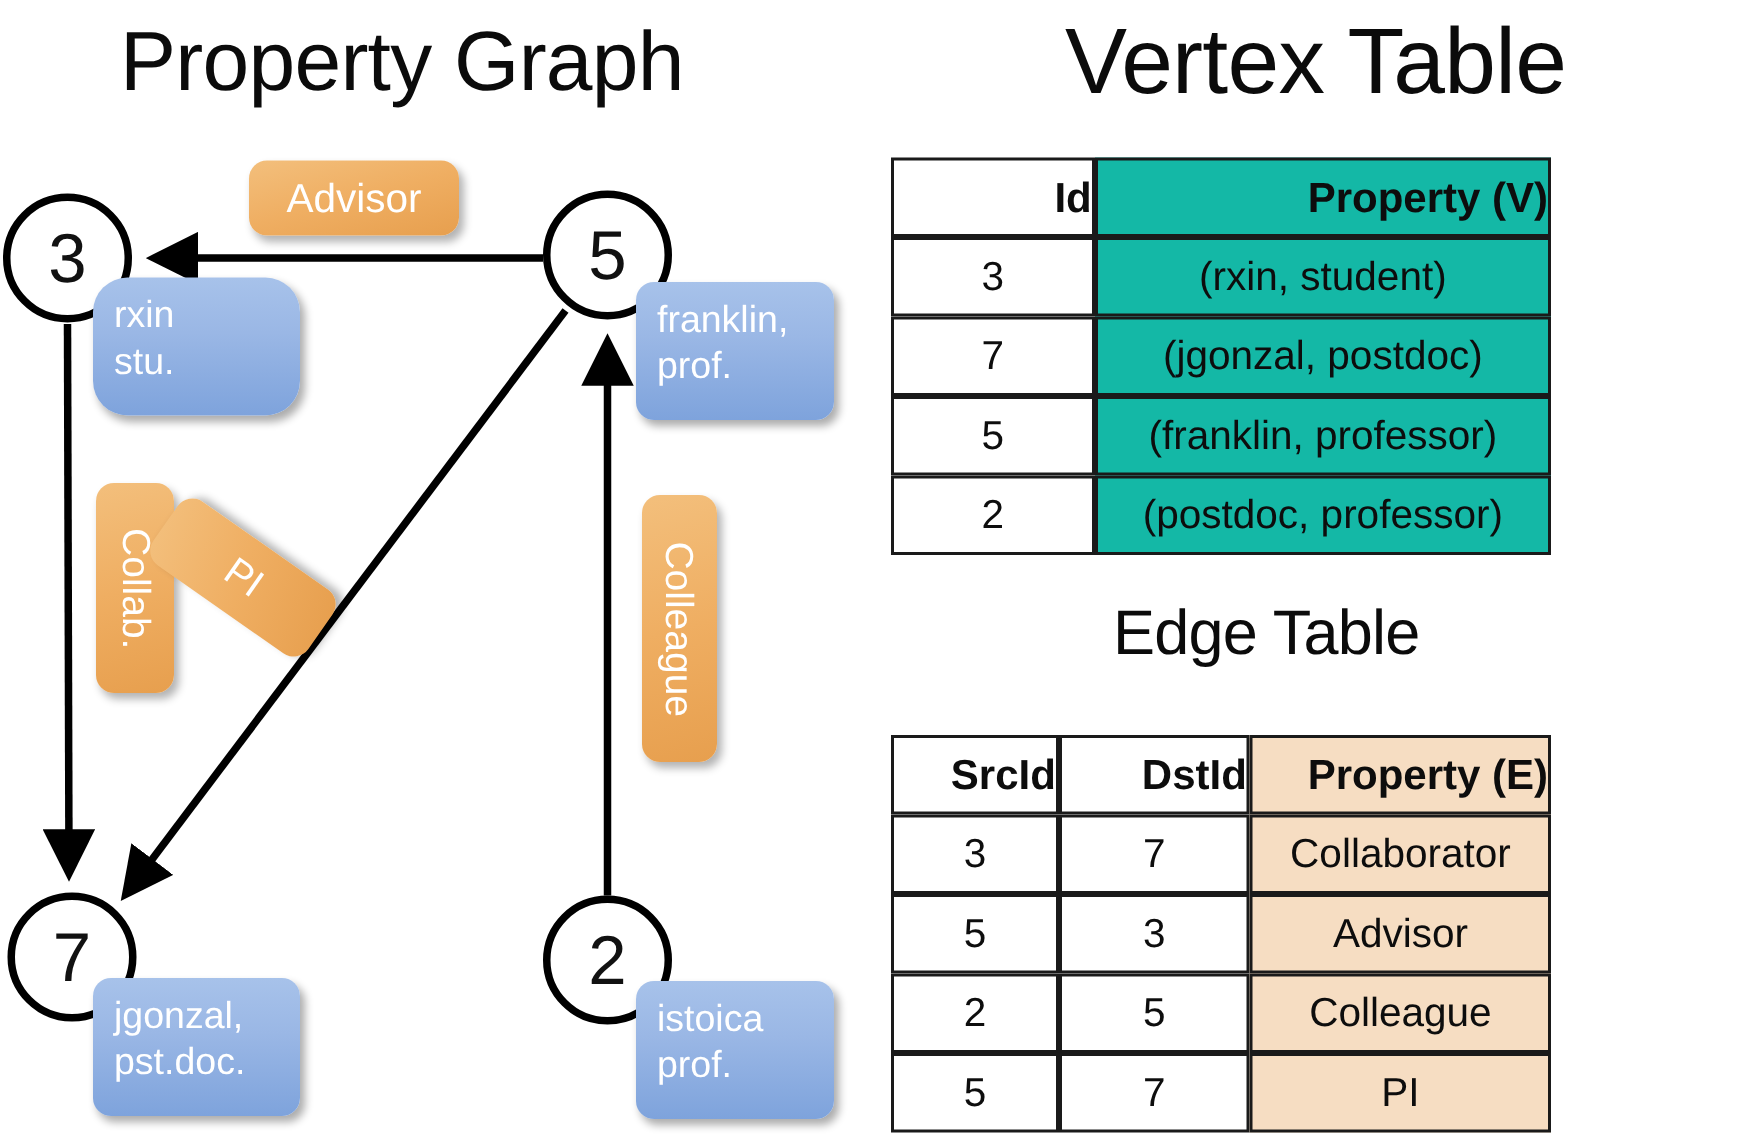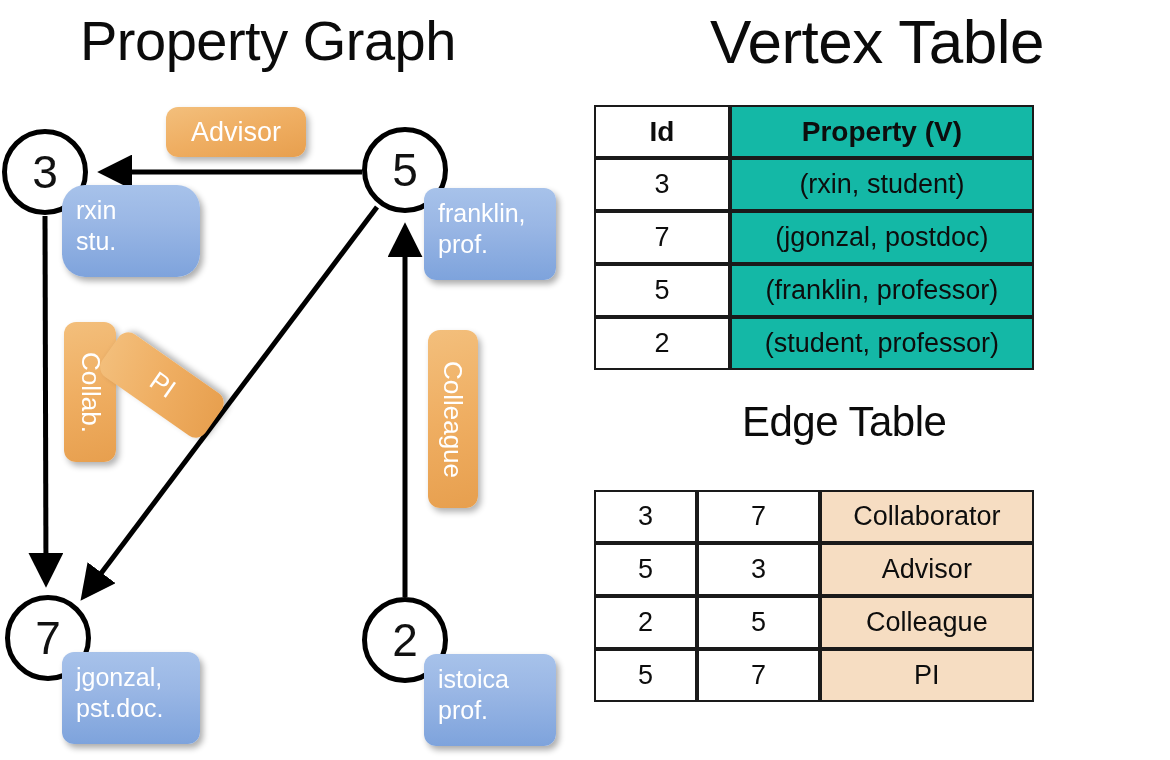--- a/index.html
+++ b/index.html
@@ -107,21 +107,21 @@
   table.dtable td{
     border:2px solid #1a1a1a;
     text-align:center;
     vertical-align:middle;
     color:#0d0d0d;
     font-size:27px;
     font-weight:300;
     padding:0;
     box-sizing:border-box;
   }
-  table.dtable td.hdr{font-weight:700;font-size:28px;}
+  table.dtable td.hdr{font-weight:700;font-size:28px;text-align:right;}
   td.sep{border-left:5px double #1a1a1a;}
 
   #vertex-table{left:594px;top:105px;}
   #vertex-table td{height:53px;}
   #vertex-table td.colA{width:186px;background:#ffffff;}
   #vertex-table td.colB{width:388px;background:#14b8a6;}
 
   #edge-table{left:594px;top:490px;}
   #edge-table td{height:53px;}
   #edge-table td.colA{width:148px;background:#ffffff;}
@@ -209,27 +209,32 @@
       <tr>
         <td class="colA">7</td>
         <td class="colB sep">(jgonzal, postdoc)</td>
       </tr>
       <tr>
         <td class="colA">5</td>
         <td class="colB sep">(franklin, professor)</td>
       </tr>
       <tr>
         <td class="colA">2</td>
-        <td class="colB sep">(student, professor)</td>
+        <td class="colB sep">(postdoc, professor)</td>
       </tr>
     </tbody>
   </table>
 
   <table class="dtable" id="edge-table">
     <tbody>
+      <tr>
+        <td class="colA hdr">SrcId</td>
+        <td class="colB hdr">DstId</td>
+        <td class="colC hdr sep">Property (E)</td>
+      </tr>
       <tr>
         <td class="colA">3</td>
         <td class="colB">7</td>
         <td class="colC sep">Collaborator</td>
       </tr>
       <tr>
         <td class="colA">5</td>
         <td class="colB">3</td>
         <td class="colC sep">Advisor</td>
       </tr>

